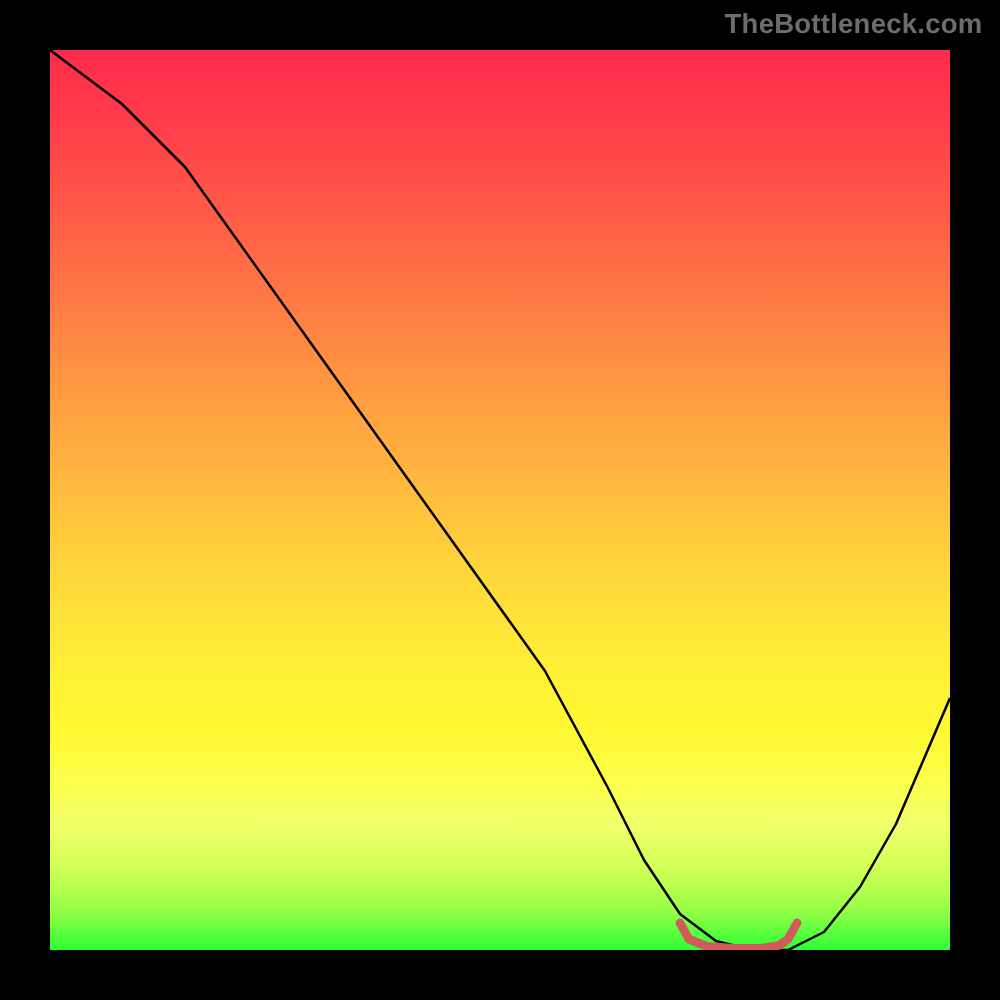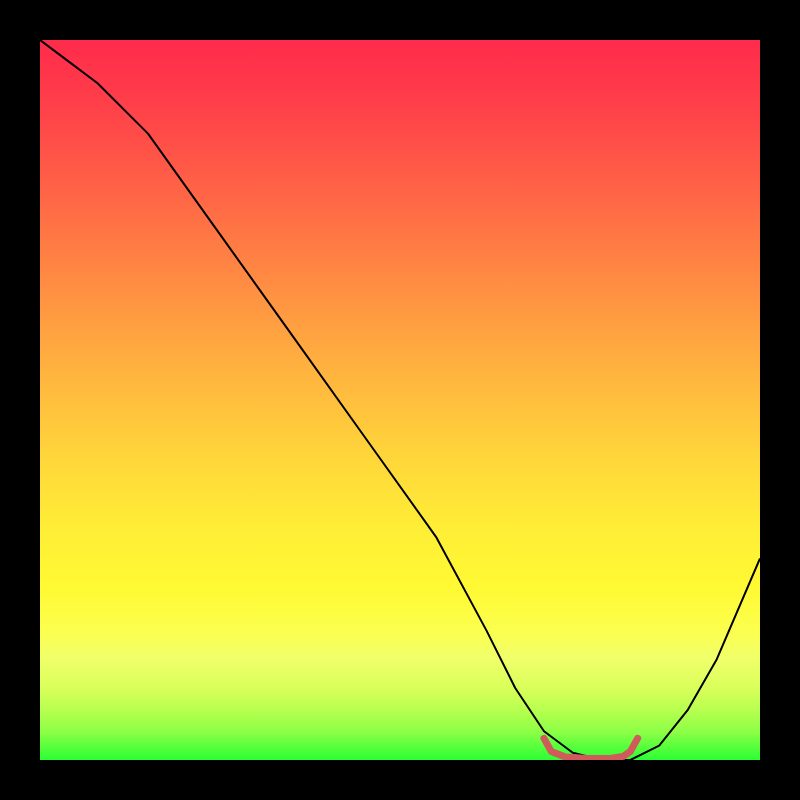--- a/index.html
+++ b/index.html
@@ -49,19 +49,20 @@
     right: 14px;
     font: 600 22px Arial, Helvetica, sans-serif;
     color: #6d6d6d;
     letter-spacing: 0.2px;
   }
 </style>
 </head>
 <body>
 
 <div class="frame">
+  <div class="watermark">TheBottleneck.com</div>
   <div class="plot">
     <svg width="720" height="720" viewBox="0 0 720 720">
       <path fill="none" stroke="#000" stroke-width="2" stroke-linejoin="round" d="M0.0 0.0 L28.8 21.6 L57.6 43.2 L108.0 93.6 L180.0 194.4 L252.0 295.2 L324.0 396.0 L396.0 496.8 L446.4 590.4 L475.2 648.0 L504.0 691.2 L532.8 712.8 L561.6 720.0 L590.4 720.0 L619.2 705.6 L648.0 669.6 L676.8 619.2 L720.0 518.4"></path>
       <path fill="none" stroke="#d15a5a" stroke-width="7" stroke-linecap="round" stroke-linejoin="round" d="M504.0 698.4 L511.2 711.4 L525.6 717.1 L547.2 718.6 L568.8 718.6 L583.2 716.4 L590.4 711.4 L597.6 698.4"></path>
     </svg>
   </div>
 </div>
 
 </body></html>

